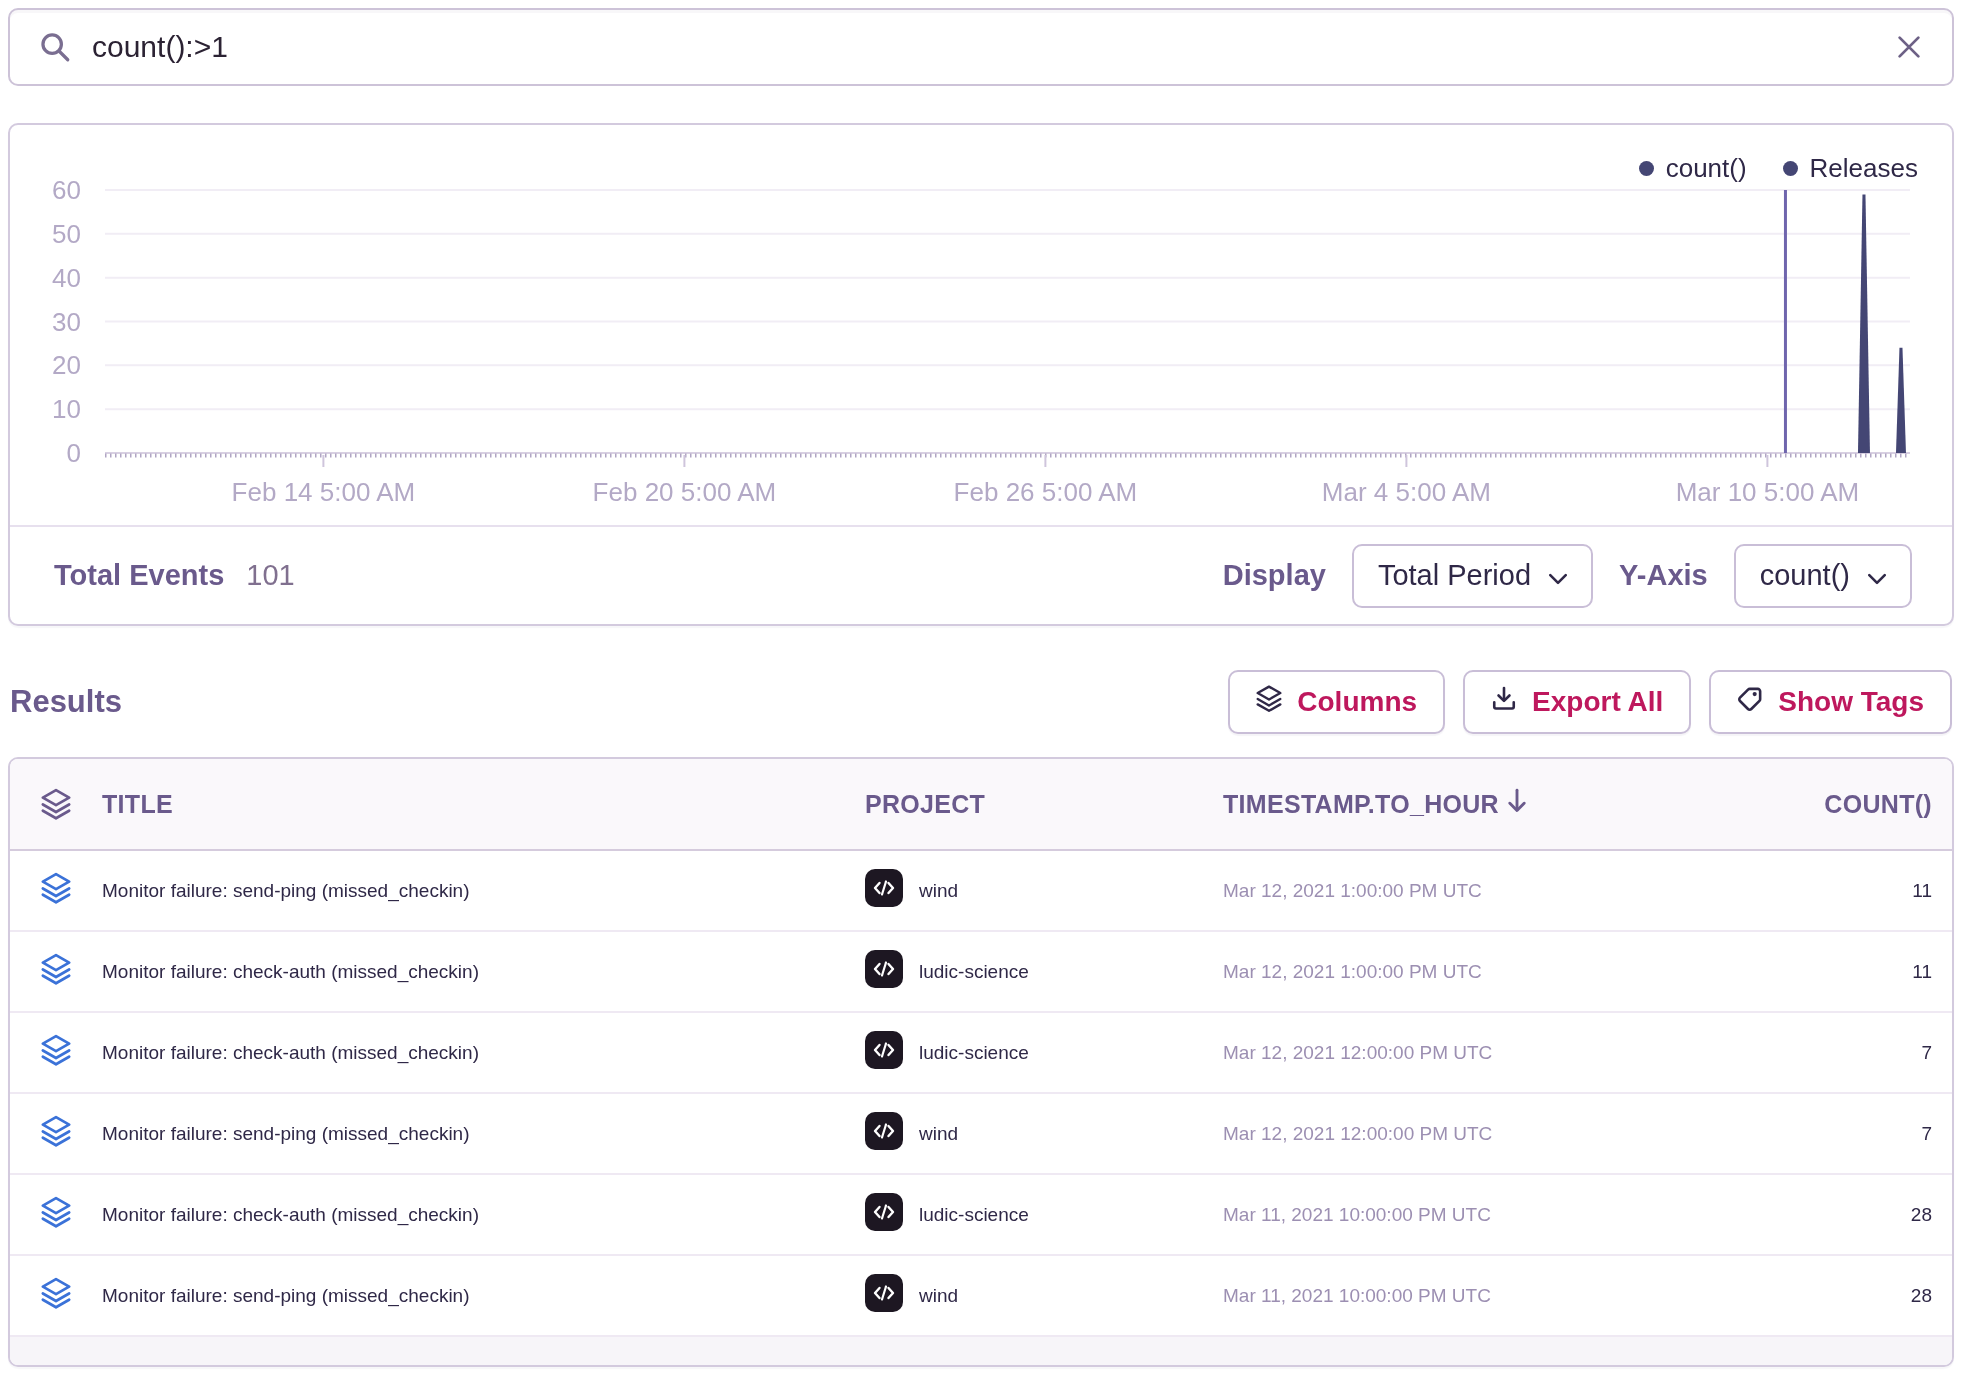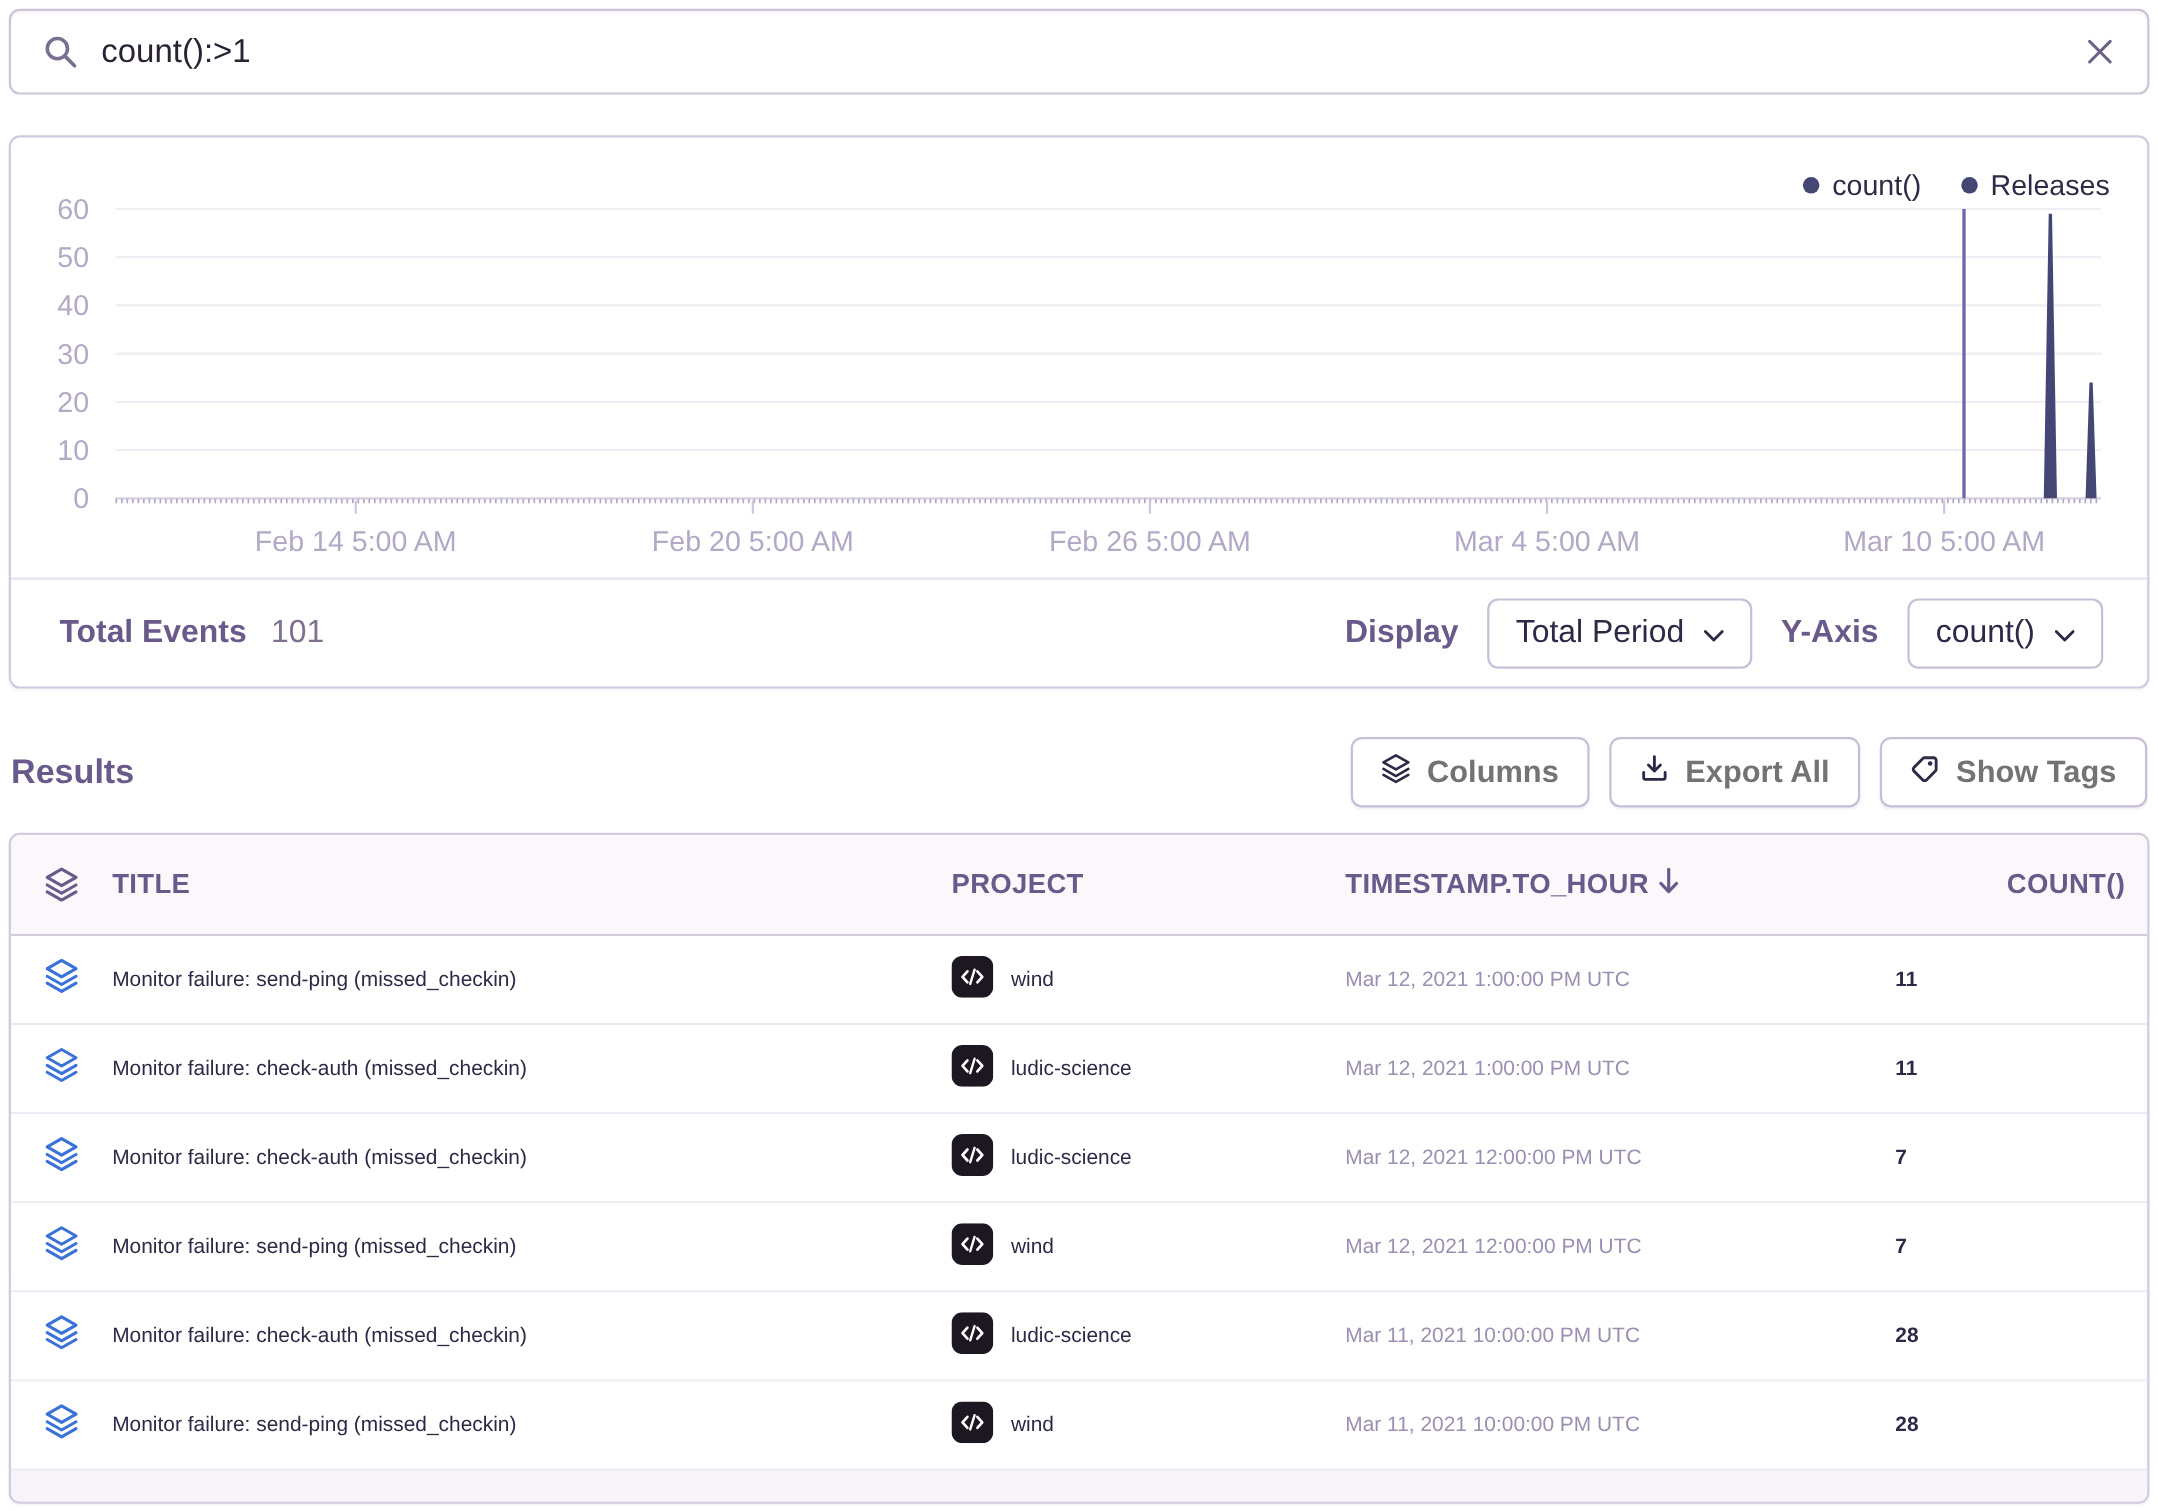--- a/index.html
+++ b/index.html
@@ -44,21 +44,21 @@
     height:64px; padding:0 24px; border:2px solid #c9bed7; border-radius:10px; background:#fff;
     display:flex; align-items:center; gap:18px; font-size:29px; color:#2f2847; cursor:pointer;
   }
 
   
   .results-bar { margin-top:44px; display:flex; align-items:center; padding:0 2px; }
   .results-title { font-size:31px; font-weight:bold; color:#6a5a8c; }
   .results-actions { margin-left:auto; display:flex; gap:18px; }
   .action-btn {
     height:64px; padding:0 26px; border:2px solid #c9bed7; border-radius:10px; background:#fff;
-    display:flex; align-items:center; gap:15px; font-size:28px; font-weight:bold; color:#737373;
+    display:flex; align-items:center; gap:15px; font-size:28px; font-weight:bold; color:#be185d;
     cursor:pointer; box-shadow:0 2px 1px rgba(60,40,90,0.05);
   }
 
   
   .table-panel {
     margin-top:23px; border:2px solid #d3cade; border-radius:10px; background:#fff;
     overflow:hidden; box-shadow:0 2px 1px rgba(60,40,90,0.04);
   }
   .thead, .trow {
     display:grid; grid-template-columns:92px 763px 358px 500px 1fr; align-items:center;
@@ -67,21 +67,21 @@
     height:92px; background:#faf8fb; border-bottom:2px solid #d5cbdd;
     font-size:25px; font-weight:bold; color:#6a5a8c; letter-spacing:0.3px;
   }
   .trow { height:81px; border-bottom:2px solid #efe9f3; font-size:19px; background:#fff; }
   .cell { display:flex; align-items:center; }
   .icon-cell { justify-content:center; }
   .th-sort { display:flex; align-items:center; gap:8px; }
   .title-cell span { color:#2f2847; cursor:pointer; }
   .project-cell { gap:16px; }
   .ts-cell { color:#9c8fb2; }
-  .count-cell { padding-right:4px; font-weight:bold; }
+  .count-cell { justify-content:flex-end; padding-right:20px; font-weight:normal; }
   .count-head { justify-content:flex-end; padding-right:20px; display:flex; }
   .table-foot { height:28px; background:#f7f5f9; }
 </style>
 </head>
 <body>
 
 <div class="page">
 
   <div class="search-panel">
     <span class="icon-btn">

